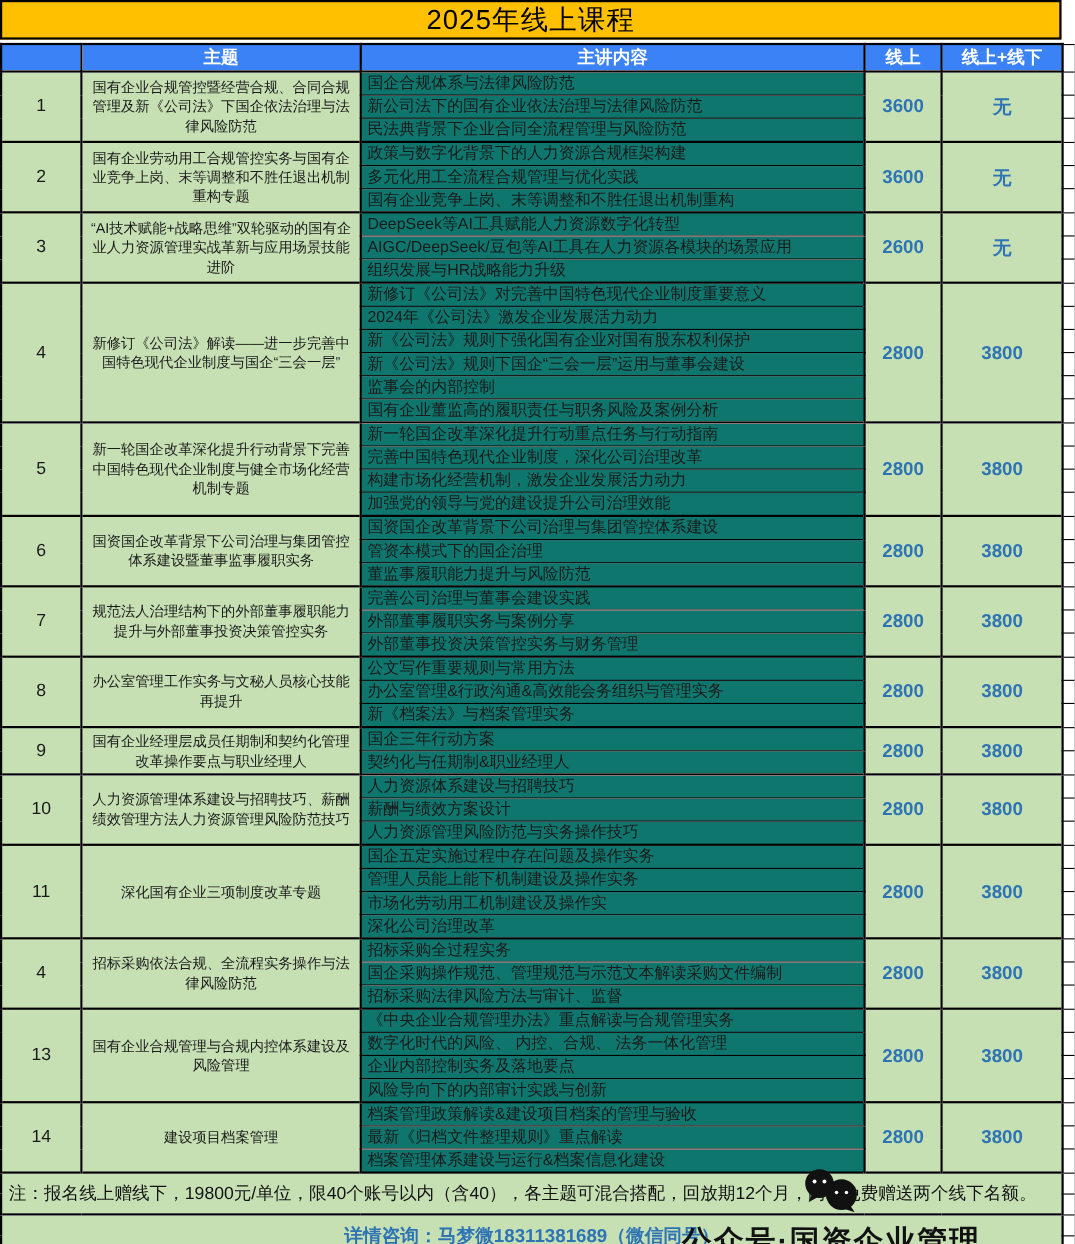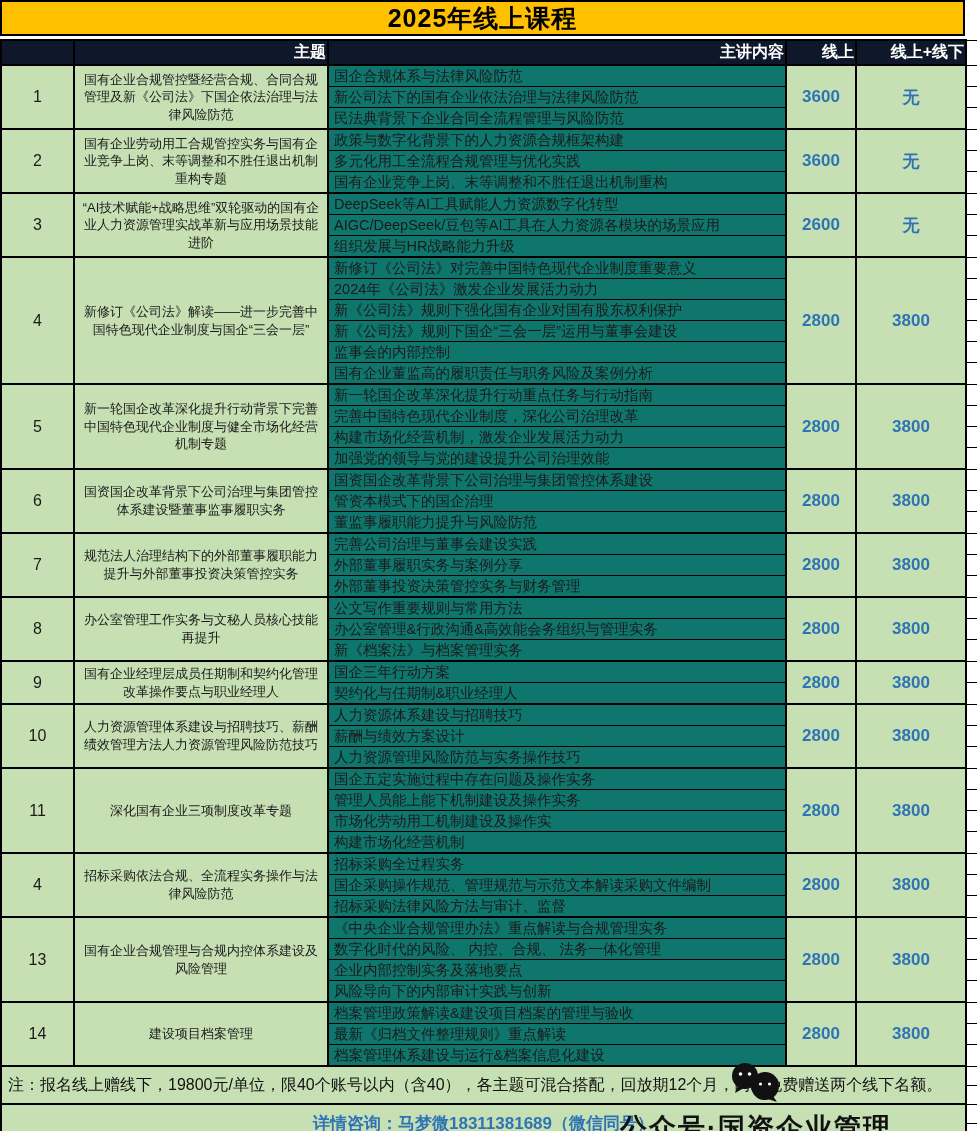--- a/index.html
+++ b/index.html
@@ -1,25 +1,25 @@
 <!DOCTYPE html>
 <html><head>
 <meta charset="utf-8">
 <style>
   html,body{margin:0;padding:0;background:#fff;}
   .page{position:relative;width:977px;height:1131px;overflow:hidden;
         font-family:"Liberation Sans","DejaVu Sans",sans-serif;color:#1a1a1a;}
   .title-bar{box-sizing:border-box;width:965px;height:36px;background:#FFC000;
         border:2px solid #000;margin-bottom:3px;text-align:center;
-        font-size:25px;font-weight:bold;line-height:32px;color:#000;letter-spacing:1px;}
+        font-size:25px;font-weight:normal;line-height:32px;color:#000;letter-spacing:1px;}
   table.course{border-collapse:collapse;table-layout:fixed;width:977px;}
   table.course td{box-sizing:border-box;border:1px solid #000;
         border-left-width:2px;border-right-width:2px;overflow:hidden;vertical-align:middle;}
-  .hdr{background:#0f172a;color:#fff;font-weight:bold;font-size:16px;
-        text-align:right;height:22px;border-width:2px !important;}
+  .hdr{background:#3b82f6;color:#fff;font-weight:bold;font-size:16px;
+        text-align:center;height:22px;border-width:2px !important;}
   .num{background:#C6E0B4;text-align:center;font-size:16px;}
   .topic{background:#C6E0B4;text-align:center;font-size:13px;line-height:1.35;padding:1px 3px;}
   .item{background:#0f766e;font-size:14.5px;height:21px;line-height:20px;
         white-space:nowrap;padding:0 0 0 5px;}
   .price{background:#C6E0B4;text-align:center;font-weight:bold;font-size:17px;color:#2E74B5;margin-left:23px;}
   .gutter{background:#fff;border-right-width:1px;}
   tr.gs td{border-top-width:2px;}
   tr.gs td.gutter{border-top-width:1px;}
   .foot-note{background:#C6E0B4;font-size:16px;padding-left:6px;color:#111;white-space:nowrap;}
   .foot-contact{background:#C6E0B4;text-align:center;font-weight:bold;font-size:17px;color:#2E74B5;}
@@ -237,21 +237,21 @@
         </tr>
         <tr>
           <td class="item">管理人员能上能下机制建设及操作实务</td>
           <td class="gutter"></td>
         </tr>
         <tr>
           <td class="item">市场化劳动用工机制建设及操作实</td>
           <td class="gutter"></td>
         </tr>
         <tr>
-          <td class="item">构建市场化经营机制</td>
+          <td class="item">深化公司治理改革</td>
           <td class="gutter"></td>
         </tr>
         <tr class="gs">
           <td class="num" rowspan="3">4</td>
           <td class="topic" rowspan="3">招标采购依法合规、全流程实务操作与法律风险防范</td>
           <td class="item">招标采购全过程实务</td>
           <td class="price" rowspan="3">2800</td>
           <td class="price" rowspan="3">3800</td>
           <td class="gutter"></td>
         </tr>

